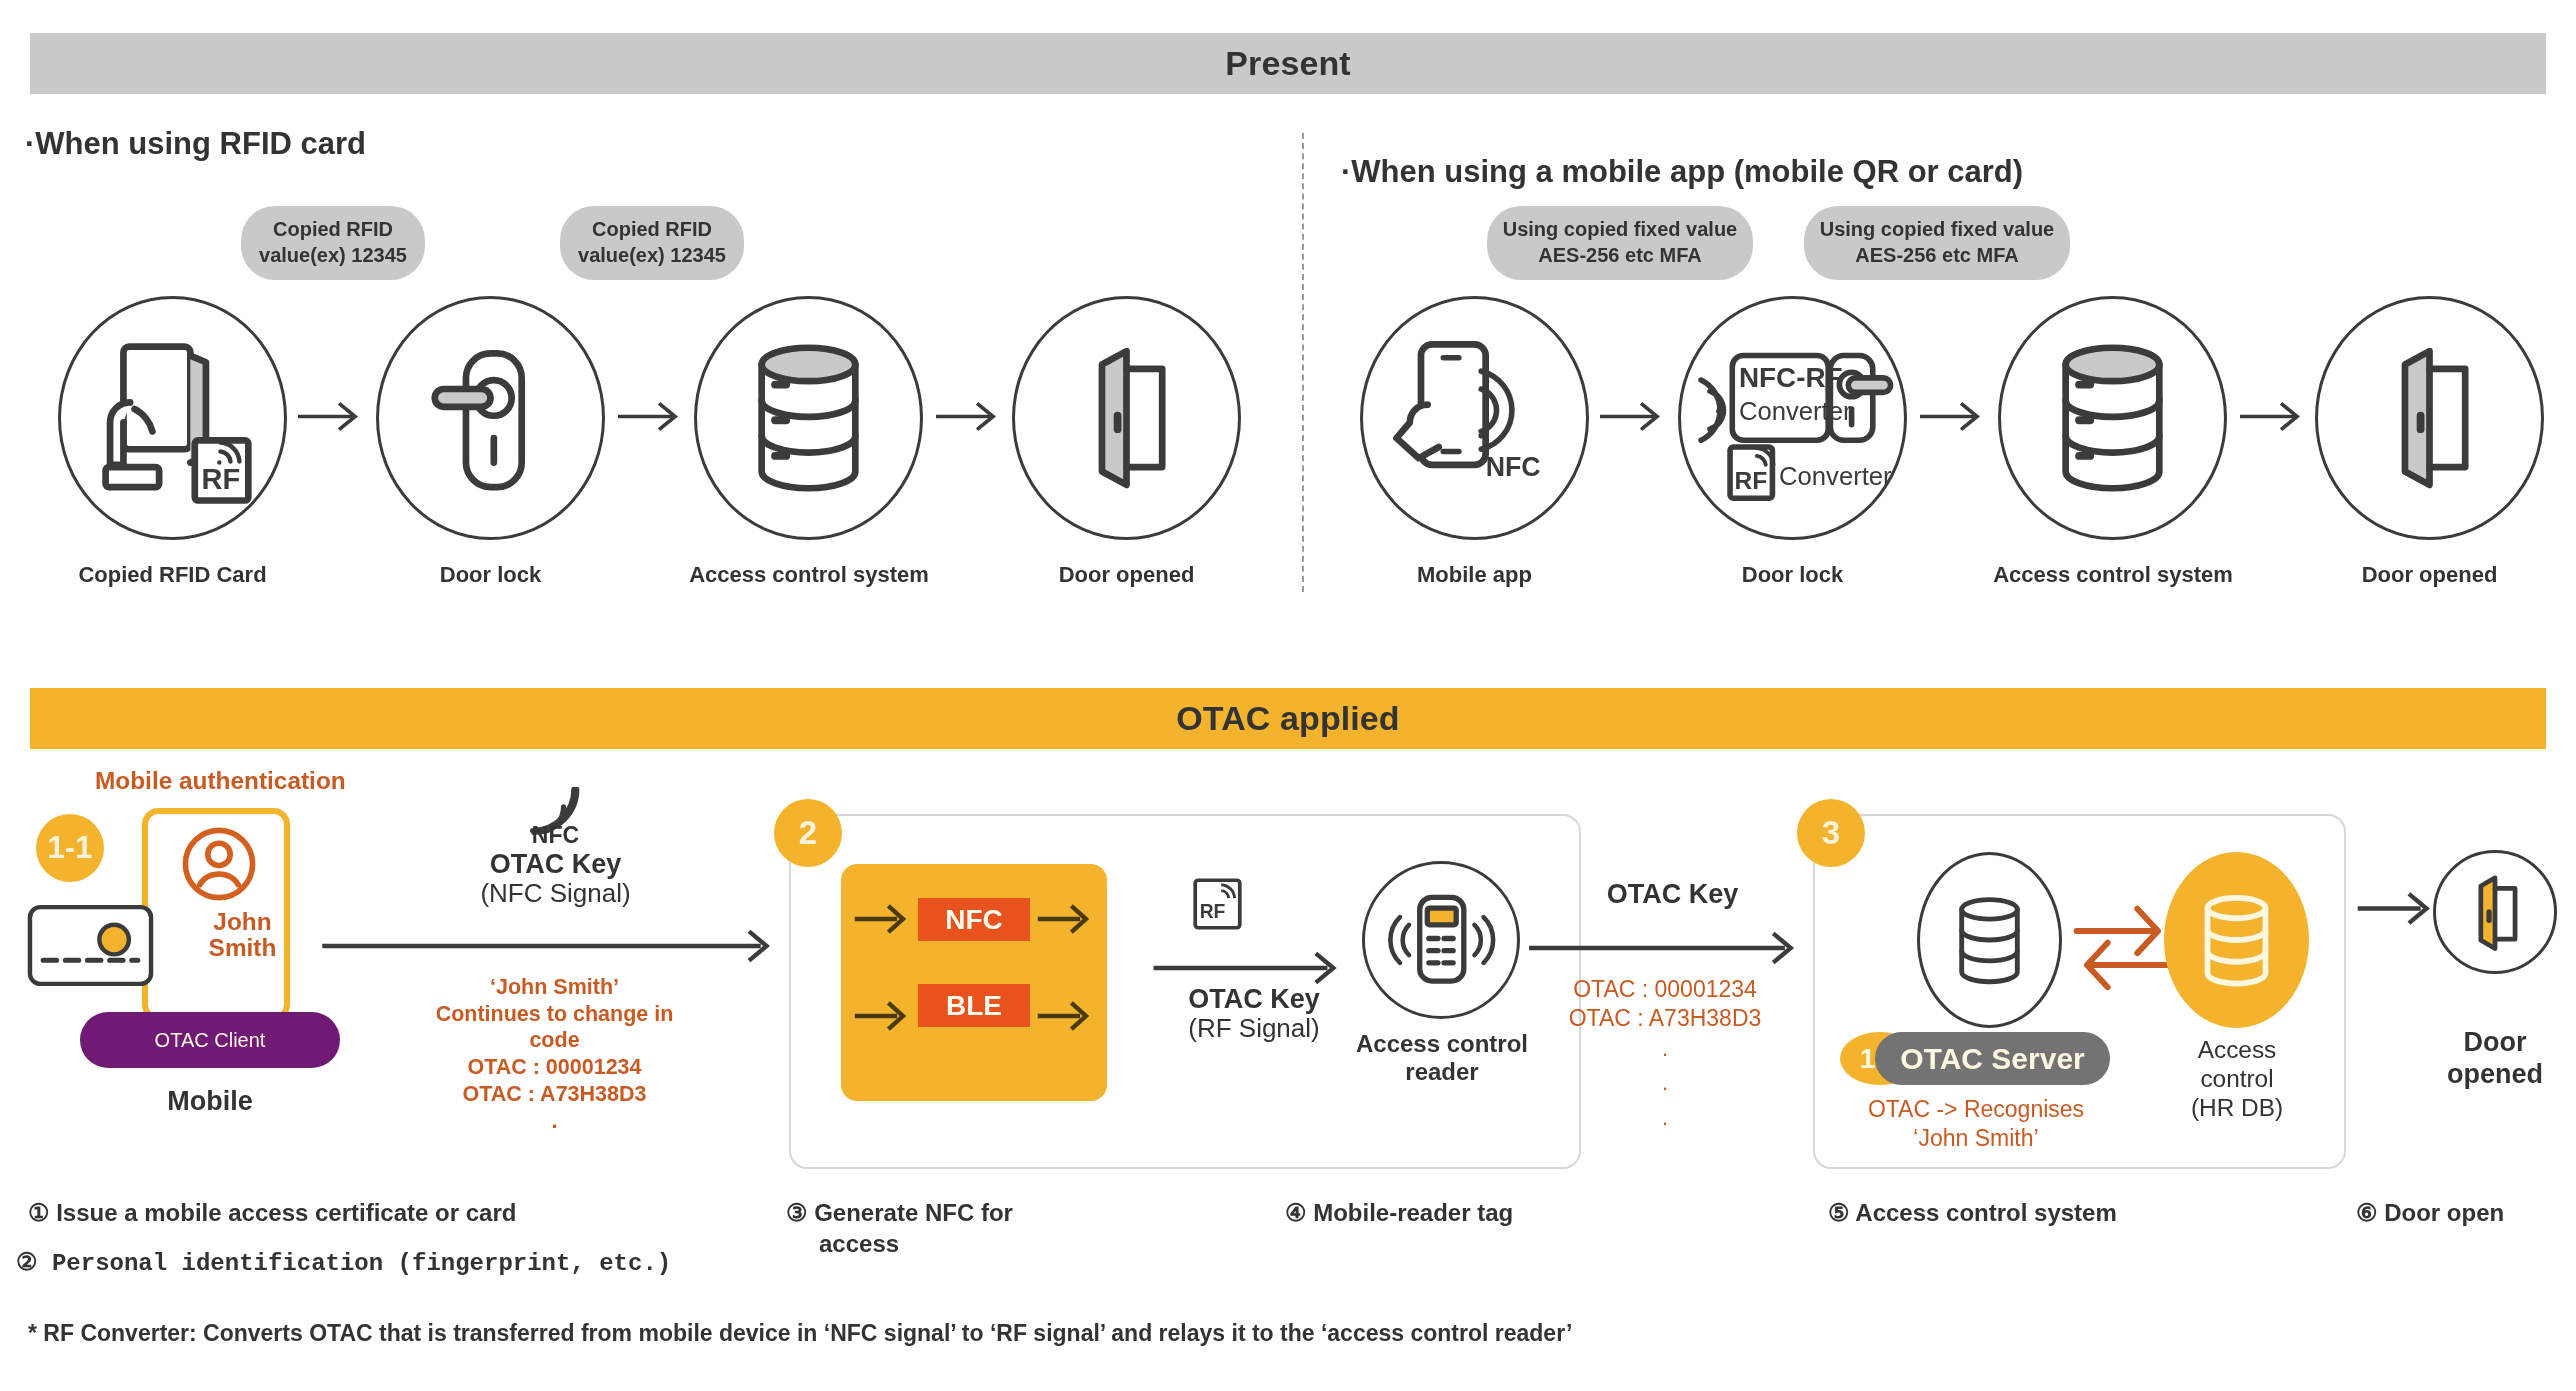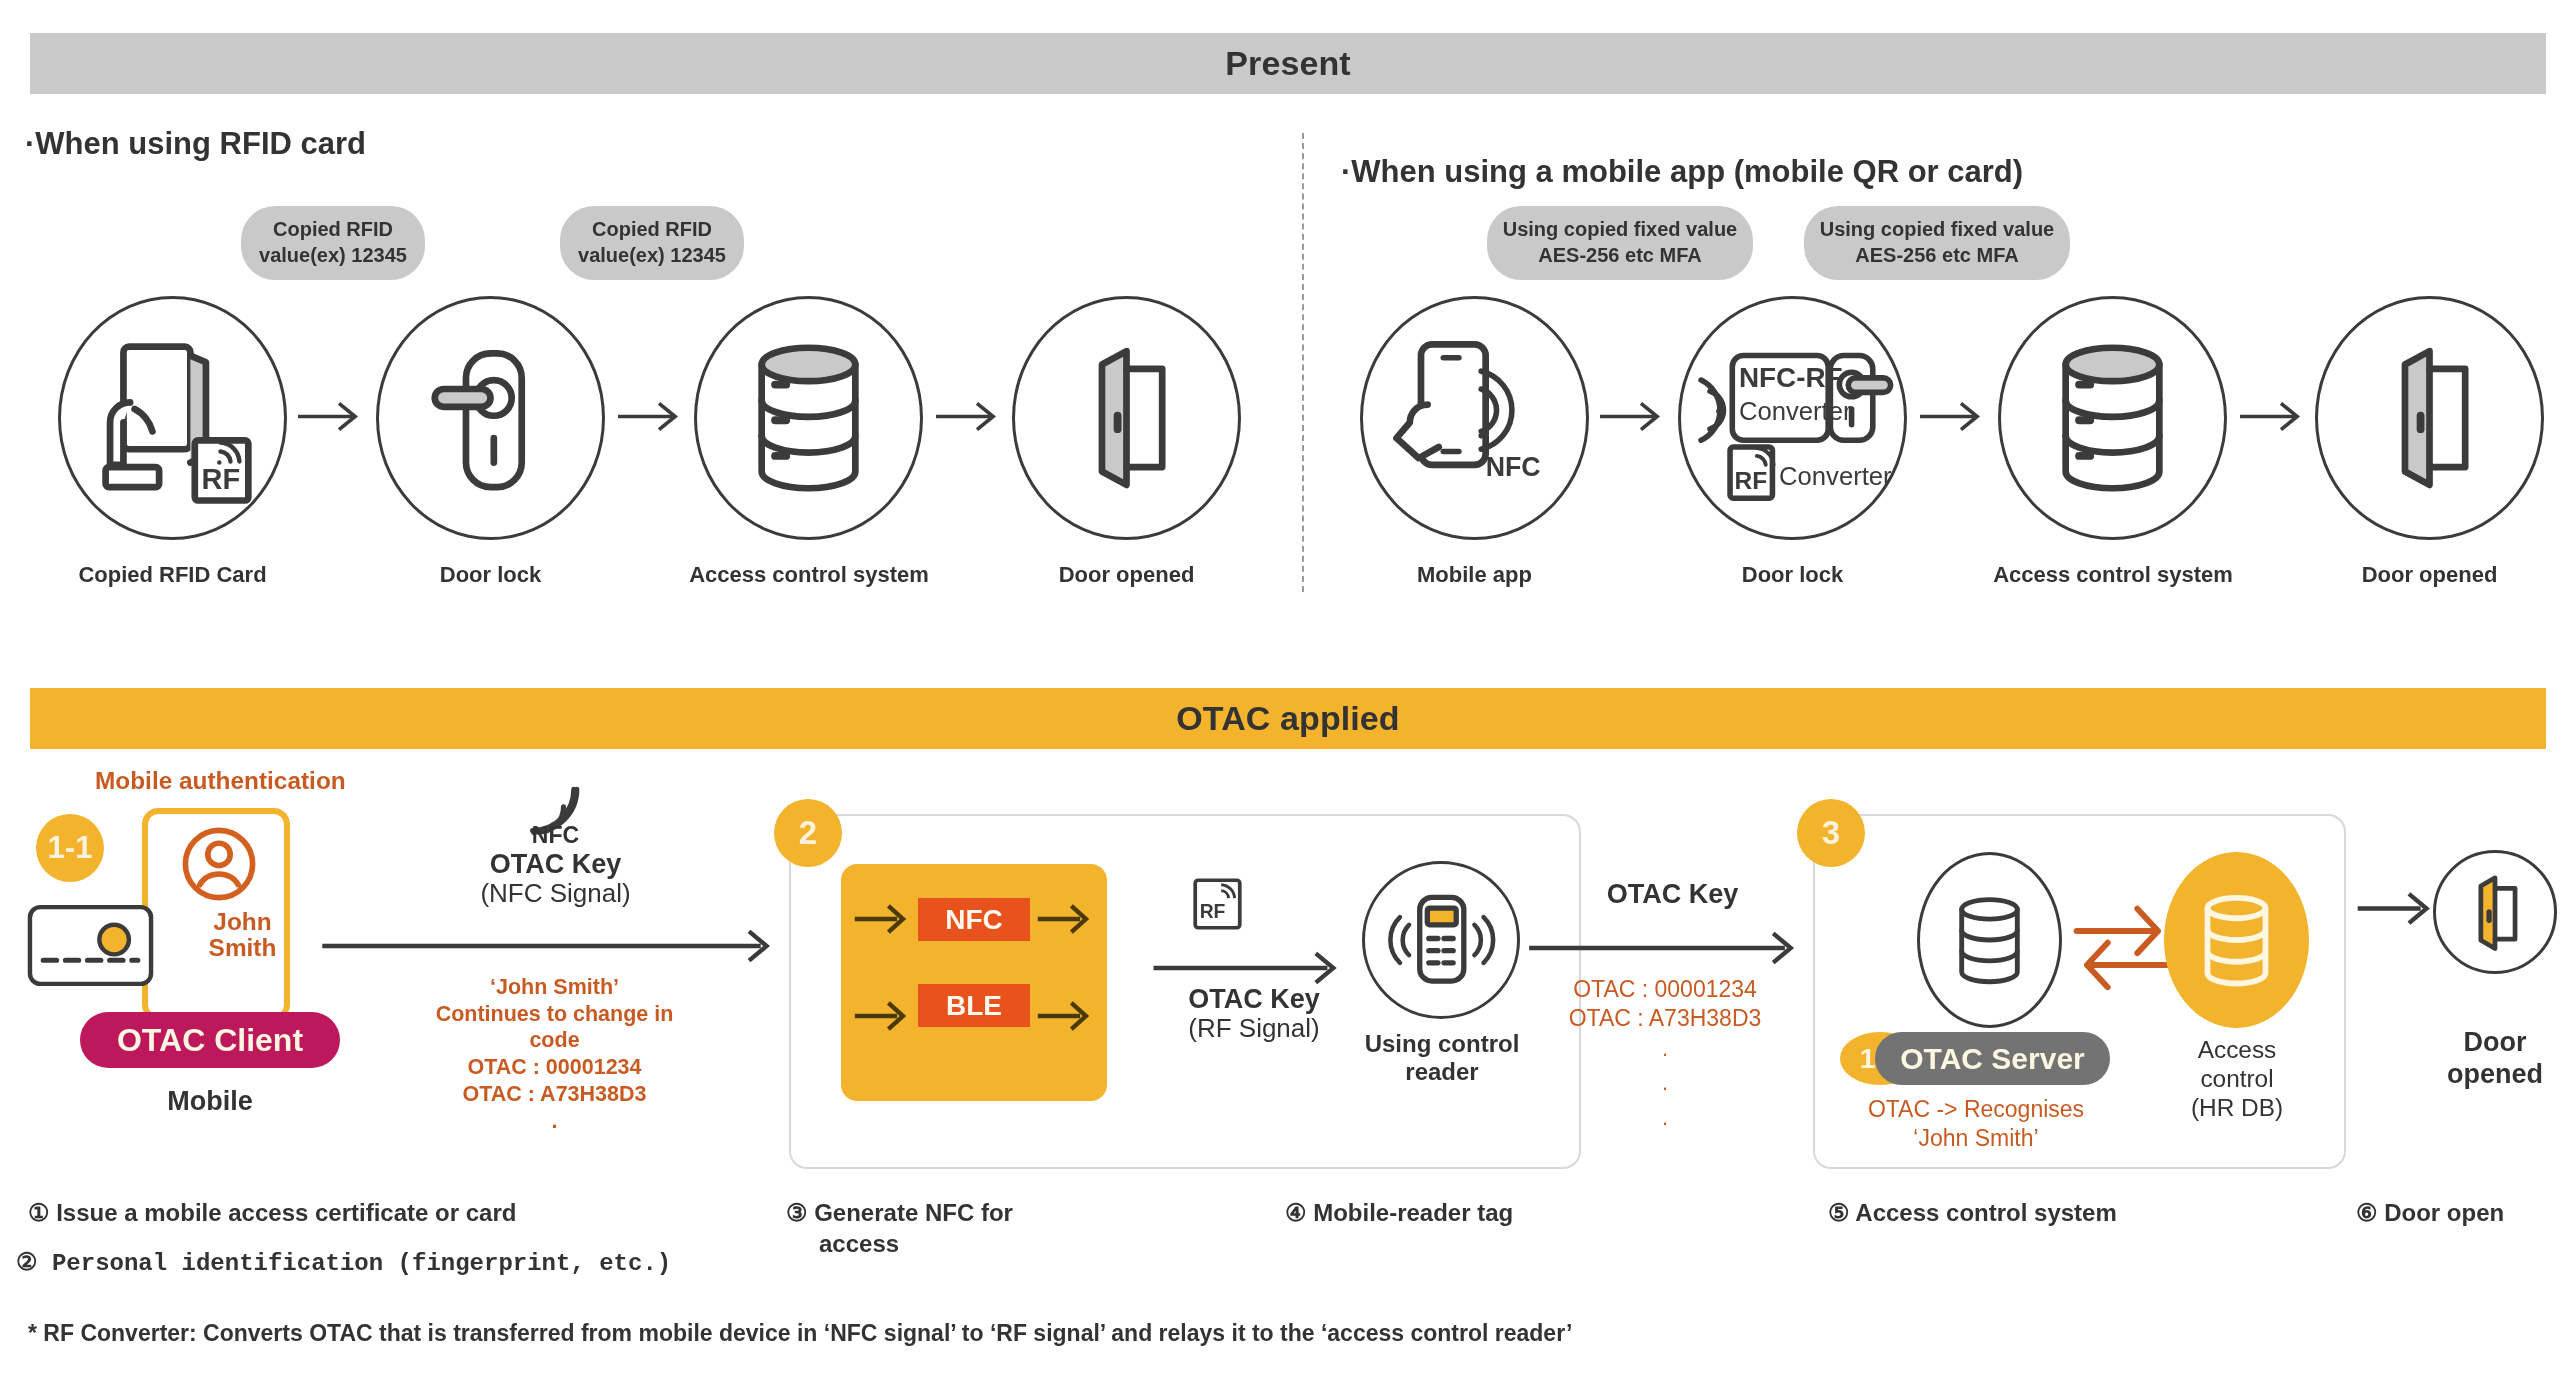--- a/index.html
+++ b/index.html
@@ -59,23 +59,23 @@
     display:flex;align-items:center;justify-content:center;
     color:#fdf3dd;font-size:33px;font-weight:700;
   }
   .step-badge.small{font-size:31px;}
 
   .otac-client-frame{
     position:absolute;border:6.7px solid #f3b32c;border-radius:16.3px;background:#fff;
     box-sizing:border-box;
   }
   .otac-client-chip{
-    position:absolute;background:#be185d;border-radius:33px;
+    position:absolute;background:#701a75;border-radius:33px;
     display:flex;align-items:center;justify-content:center;
-    color:#fdf6e0;font-size:32px;font-weight:700;
+    color:#fdf6e0;font-size:20px;font-weight:400;
   }
   .otac-server-chip{
     position:absolute;background:#737373;border-radius:33px;
     display:flex;align-items:center;justify-content:center;
     color:#fdf6e0;font-size:30px;font-weight:700;padding:0 19px;box-sizing:border-box;
   }
   .badge-12{
     position:absolute;background:#f3b32c;border-radius:50%;
     display:flex;align-items:center;justify-content:center;
     color:#fdf6e0;font-size:28px;font-weight:700;
@@ -441,21 +441,21 @@
       <rect x="82" y="58" width="38" height="22" rx="3" fill="#f3b32c"></rect>
       <path d="M84 98 h12 M104 98 h12 M84 114 h12 M104 114 h12 M84 130 h12 M104 130 h12" stroke-width="7"></path>
       <path d="M58 80 a28 28 0 0 0 0 40" stroke-width="6"></path>
       <path d="M46 70 a42 42 0 0 0 0 60" stroke-width="6"></path>
       <path d="M144 80 a28 28 0 0 1 0 40" stroke-width="6"></path>
       <path d="M156 70 a42 42 0 0 1 0 60" stroke-width="6"></path>
     </g>
   </svg>
 </div>
 <div class="plain-label" style="left:1316px;top:1030px;width:252px;">
-  <span>Using control</span><br>
+  <span>Access control</span><br>
   <span>reader</span>
 </div>
 
 <div class="key-label" style="left:1554px;top:879px;width:237px;">
   <span class="k2">OTAC Key</span>
 </div>
 <svg class="arrow" style="left:1526px;top:929px;" width="281" height="38" viewBox="0 0 380 52">
   <g fill="none" stroke="#3b3b3b" stroke-width="6">
       <path d="M2 26 h350"></path>
       <path d="M336 6 l24 20 l-24 20"></path>

